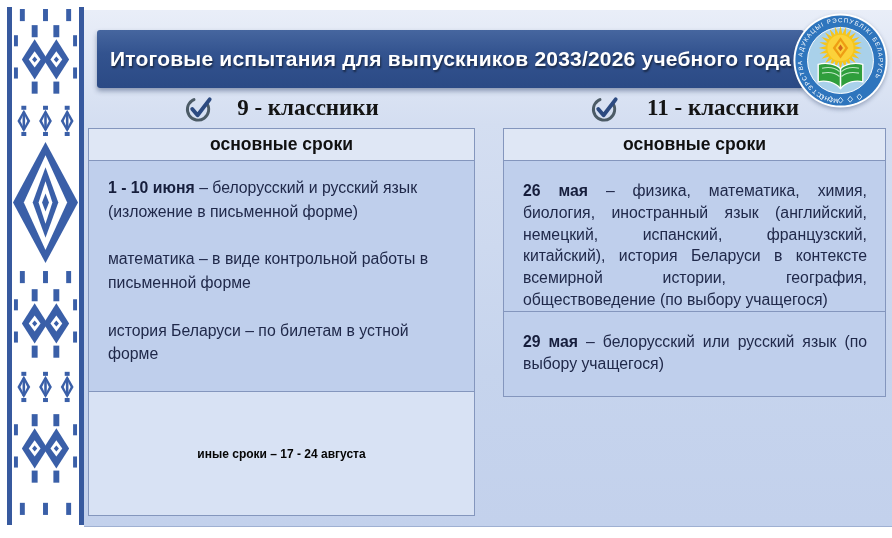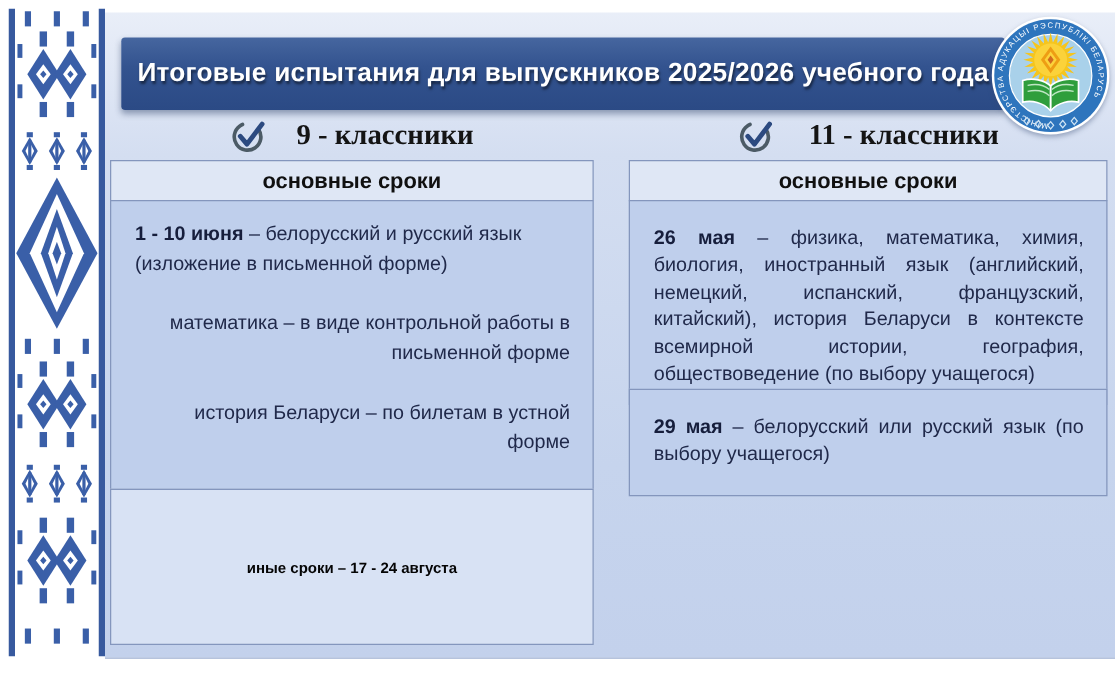--- a/index.html
+++ b/index.html
@@ -30,21 +30,21 @@
   
   .box{position:absolute;box-sizing:border-box;border:1px solid #8496bd;}
   .head-box{background:#dfe7f5;display:flex;align-items:center;justify-content:center;
             font-weight:bold;font-size:17.5px;color:#101010;}
   .body-box{background:#bfcfec;color:#20294a;font-size:15.8px;line-height:1.5;padding:6px 8px 4px 9px;}
   .body-box p{margin:10px;}
   .body-box b{color:#161e3c;}
   .justify{text-align:justify;line-height:1.38;padding-top:9px;}
   .foot-box{background:#d8e2f4;display:flex;align-items:center;justify-content:center;
             font-weight:bold;font-size:12px;color:#050505;}
-  .p-gap{margin-top:24px !important;text-align:right;}
+  .p-gap{margin-top:24px !important;}
   .p-first{margin-top:9px !important;}
 </style>
 </head>
 <body>
 
 <div class="slide">
 
   <div class="ornament">
     <svg viewBox="0 0 68 514" preserveAspectRatio="none">
       <defs>
@@ -96,21 +96,21 @@
       <use href="#totem" transform="translate(0,280)"></use>
       <use href="#bobrow" transform="translate(0,366)"></use>
       <use href="#totem" transform="translate(0,404)"></use>
       <use href="#ticks" transform="translate(0,492)"></use>
     </svg>
   </div>
 
   <div class="content-bg"></div>
 
   <div class="title-bar">
-    <span>Итоговые испытания для выпускников 2025/2026 учебного года</span>
+    <span>Итоговые испытания для выпускников 2033/2026 учебного года</span>
   </div>
 
   <div class="logo">
     <svg viewBox="0 0 100 100">
       <defs>
         <path id="ringPath" d="M 50,89.5 A 39.5,39.5 0 1 1 50.01,89.5" fill="none"></path>
       </defs>
       <circle cx="50" cy="50" r="48.5" fill="#ffffff"></circle>
       <circle cx="50" cy="50" r="46.5" fill="#2e75bd"></circle>
       <circle cx="50" cy="50" r="34" fill="#a9d1ea" stroke="#ffffff" stroke-width="1"></circle>

